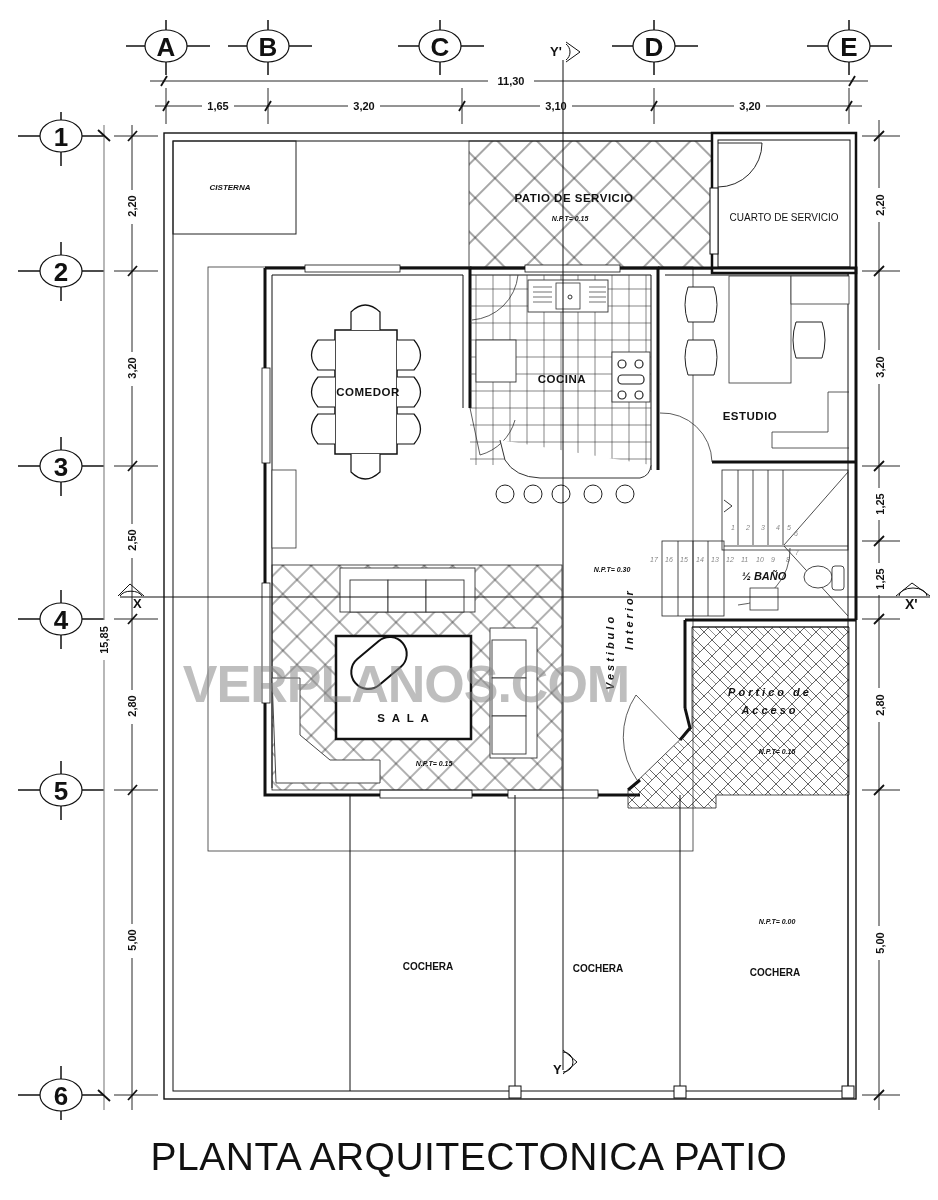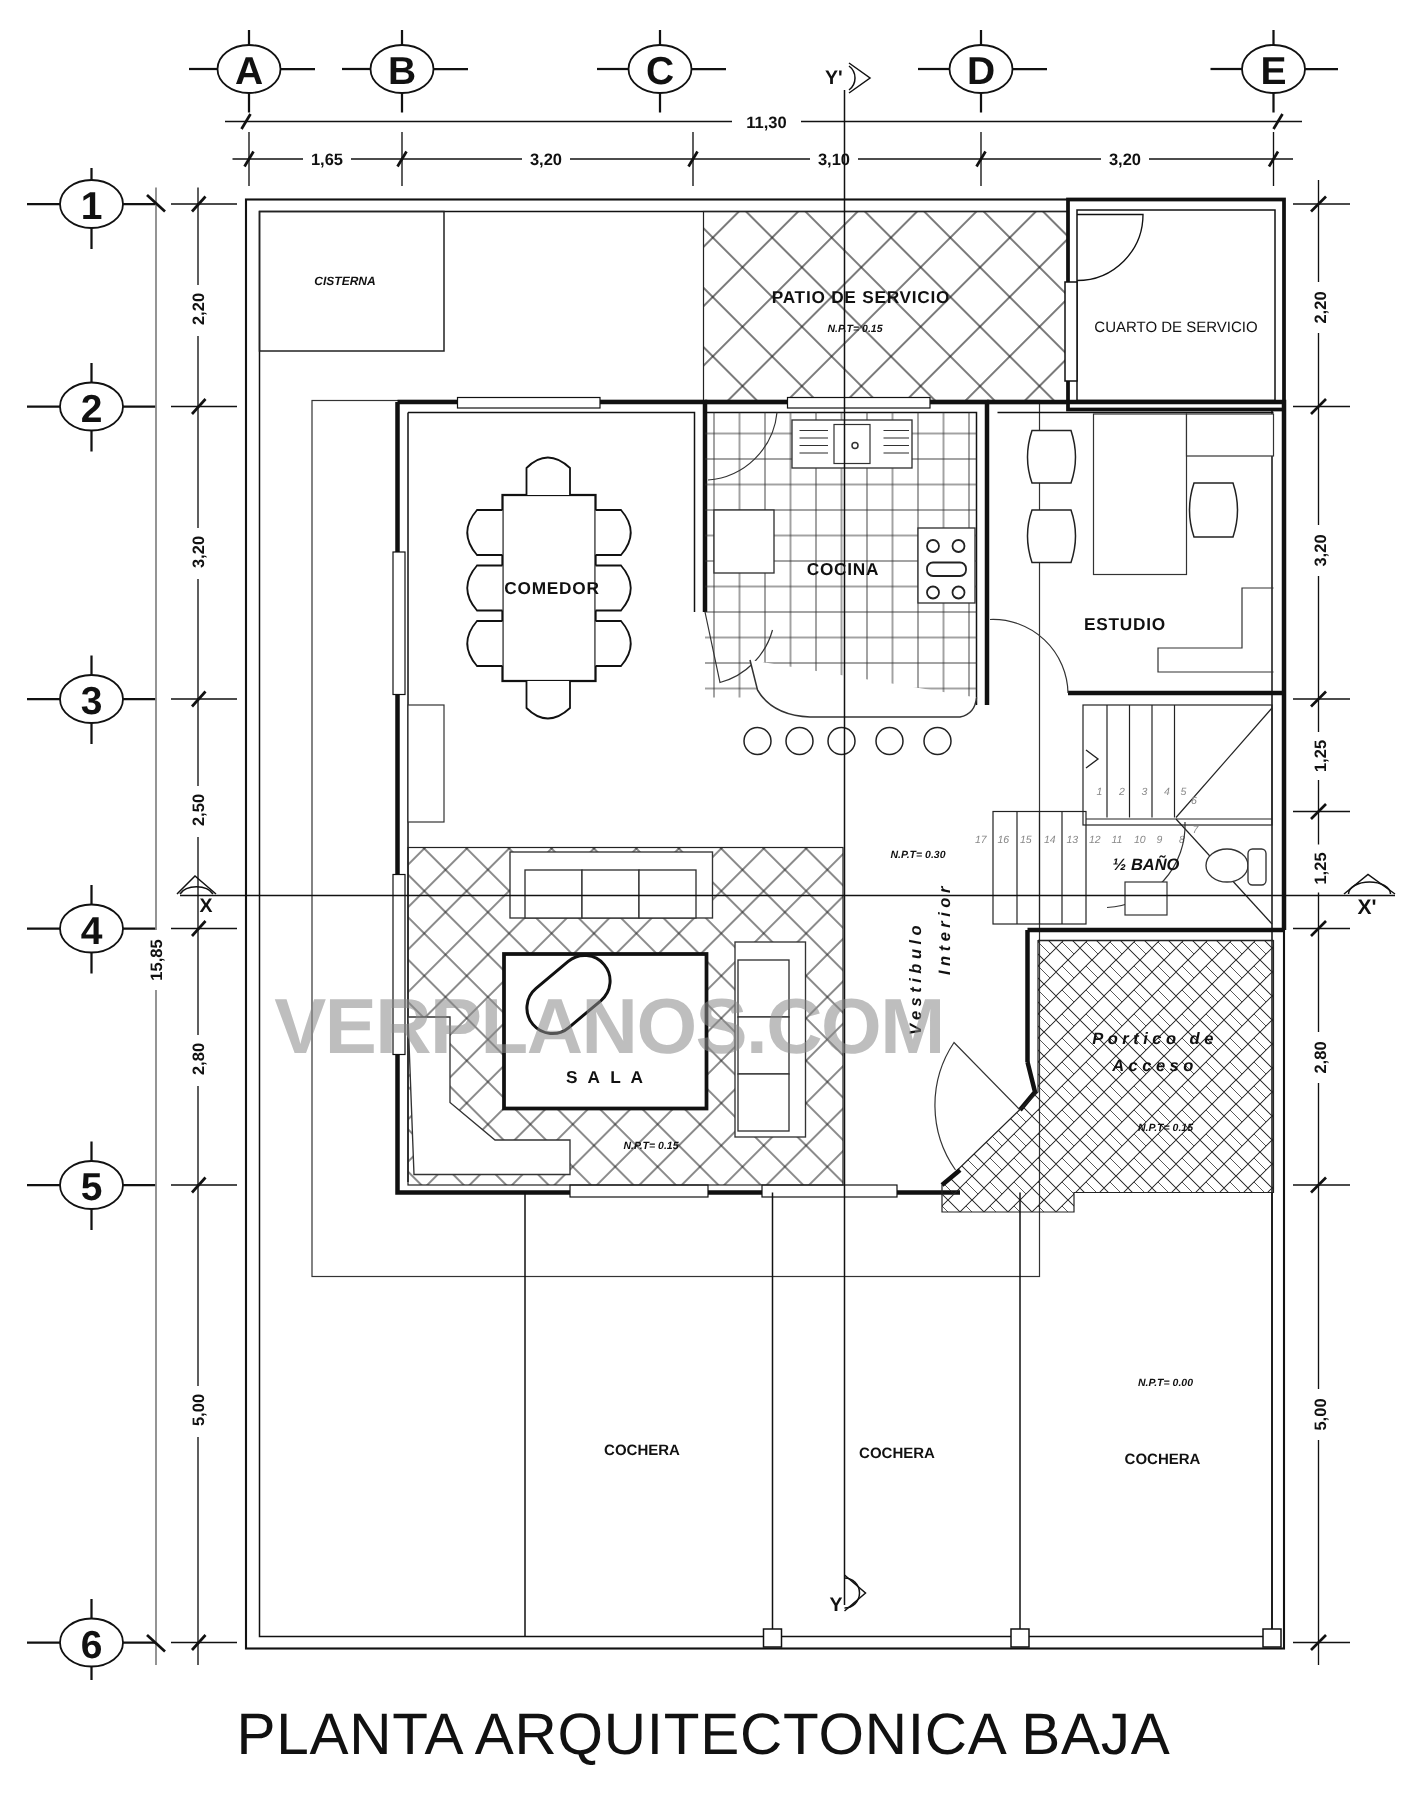--- a/index.html
+++ b/index.html
@@ -463,13 +463,13 @@
   <text class="lbl" x="133" y="608" style="font-size:13px;font-weight:bold">X</text>
   <g fill="none" stroke="#111" stroke-width="1">
     <path d="M896 596 L912 583 L930 596"></path>
       <path d="M899 596 A14 8 0 0 1 927 596"></path>
   </g>
   <text class="lbl" x="905" y="609" style="font-size:14px;font-weight:bold">X'</text>
 
   <text class="watermark lbl" x="406" y="702" text-anchor="middle" style="fill:#8a8a8a">VERPLANOS.COM</text>
 </svg>
 
-<div class="title">PLANTA ARQUITECTONICA BAJA</div>
+<div class="title">PLANTA ARQUITECTONICA PATIO</div>
 
 </body></html>

